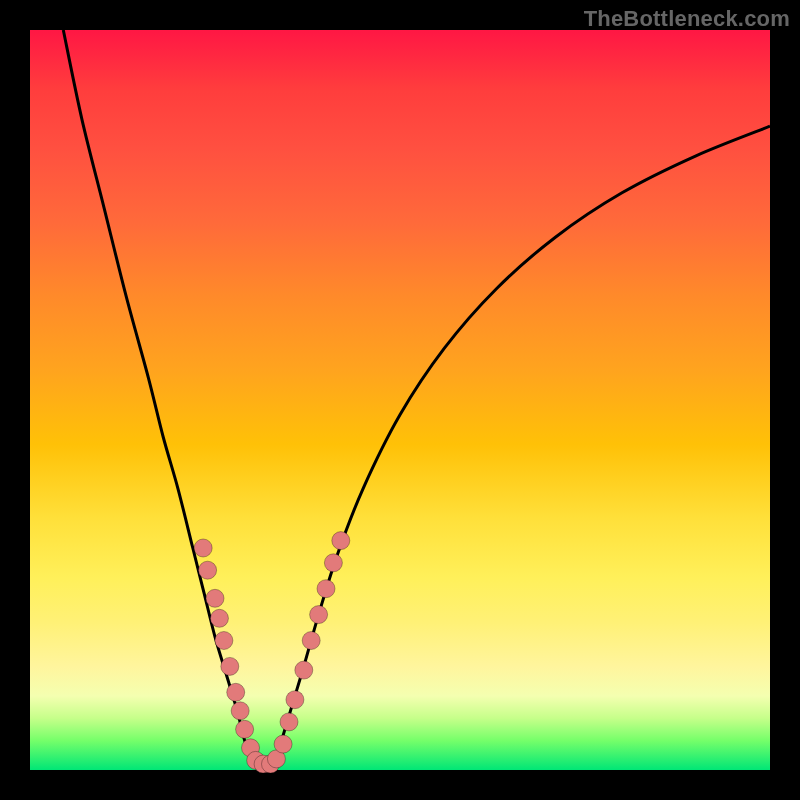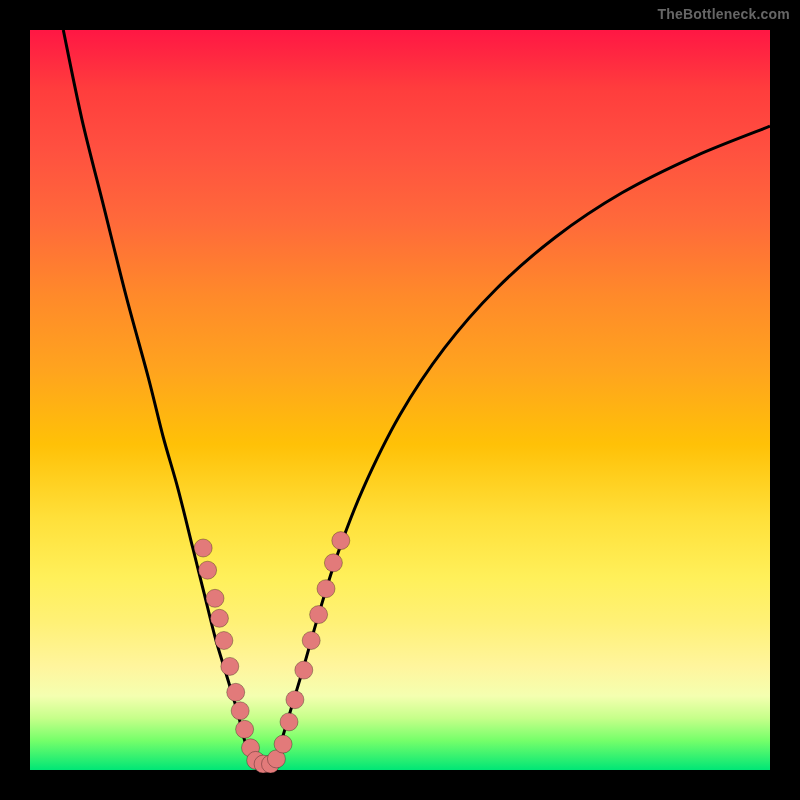--- a/index.html
+++ b/index.html
@@ -32,21 +32,21 @@
       #c6ff8a 93%,
       #76ff6a 96%,
       #00e676 100%
     );
   }
   .watermark {
     position: absolute;
     top: 6px;
     right: 10px;
     font-family: Arial, Helvetica, sans-serif;
-    font-size: 14px;
+    font-size: 22px;
     font-weight: 600;
     color: #666;
     letter-spacing: 0.2px;
     user-select: none;
   }
   svg.curves {
     position: absolute;
     left: 0; top: 0;
     width: 100%;
     height: 100%;

